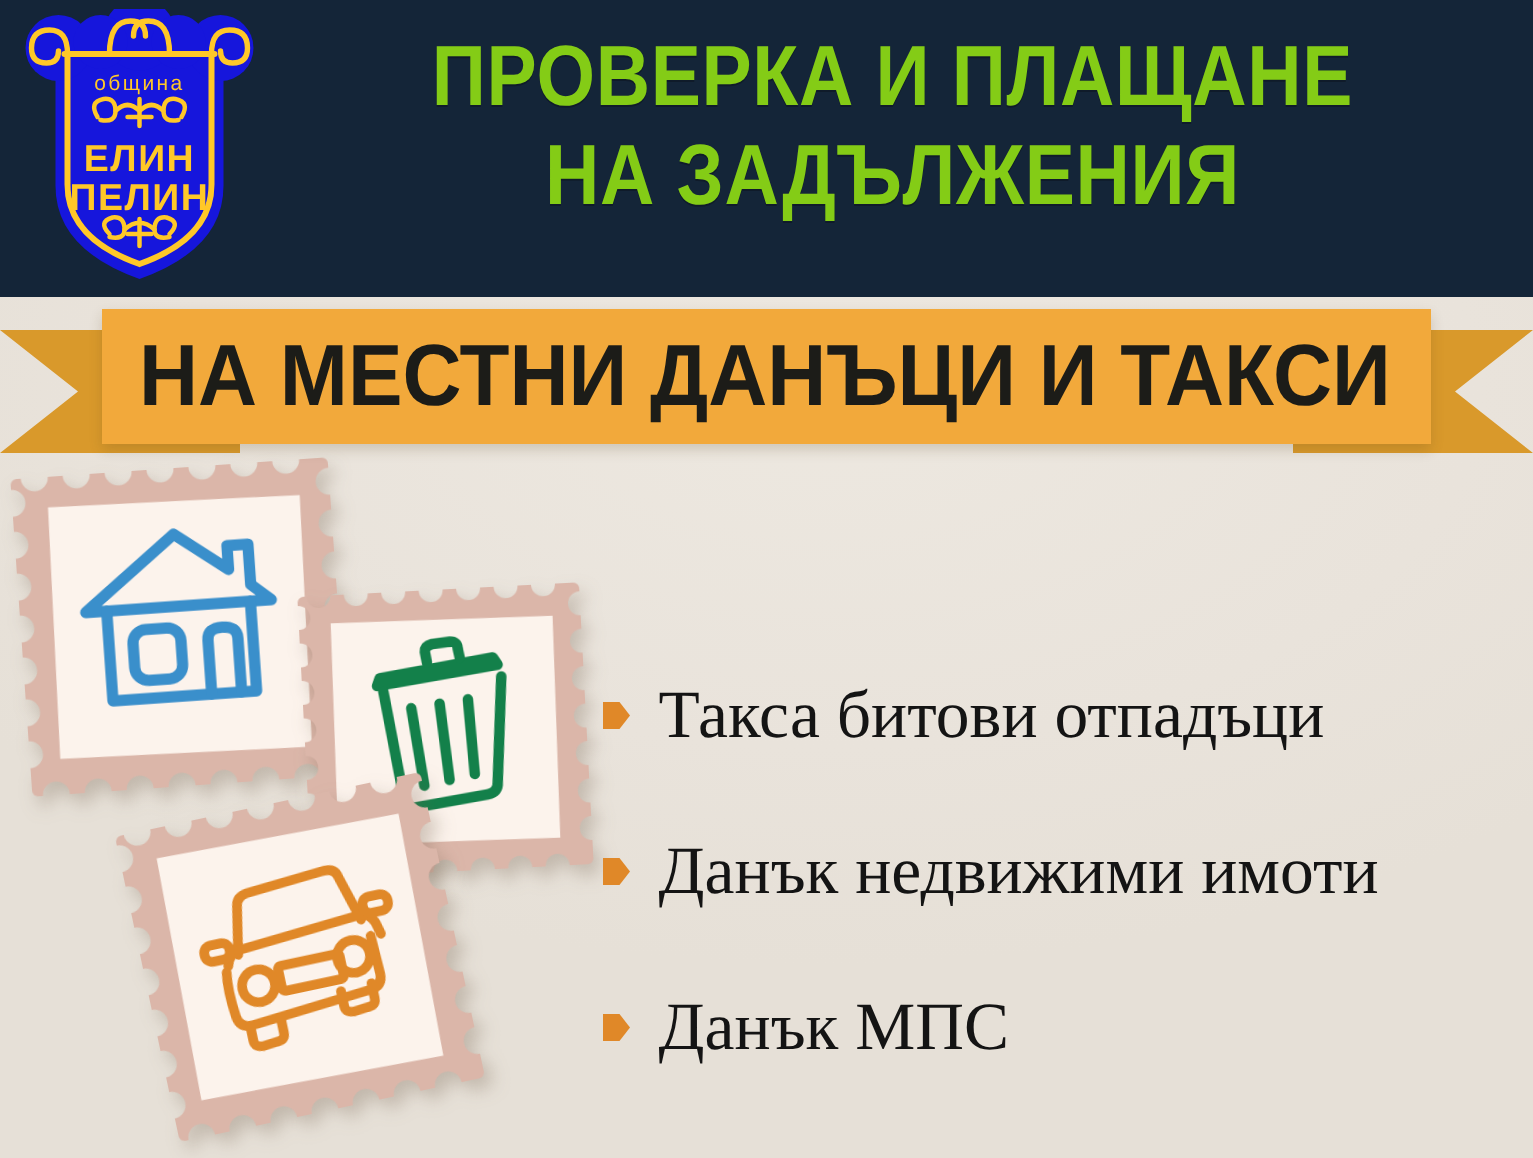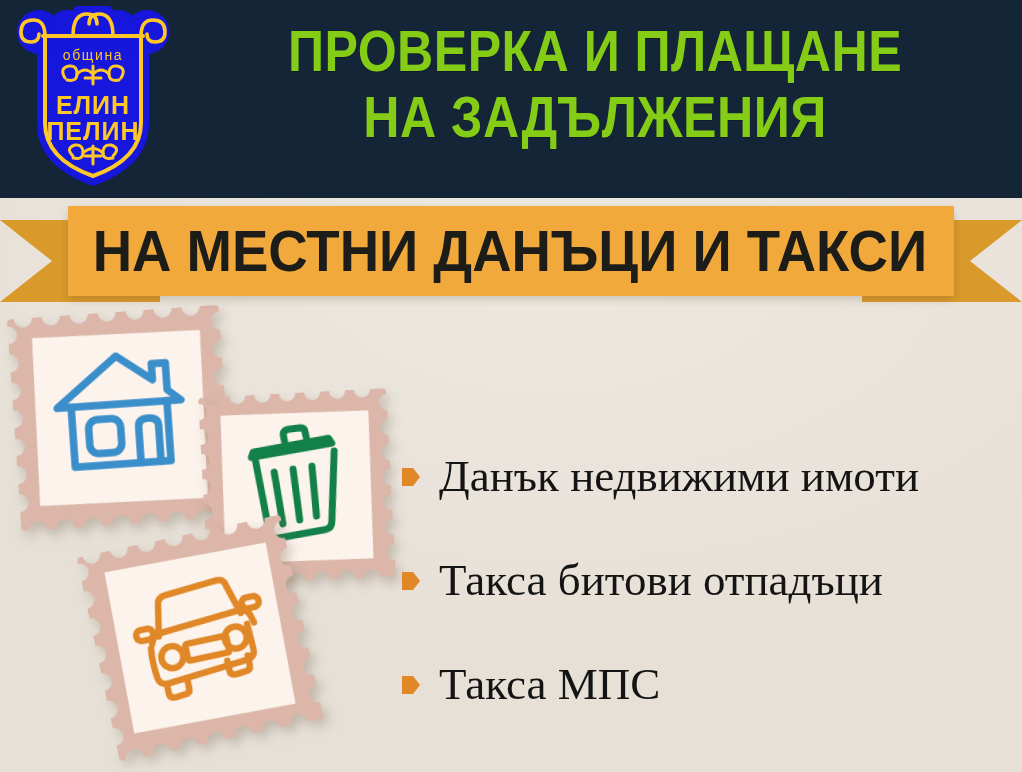--- a/index.html
+++ b/index.html
@@ -388,36 +388,36 @@
   </div>
 
   <div class="bullets">
 
     <div class="bullet-row">
       <span class="bullet-marker">
         <svg width="20" height="24" viewBox="0 0 20 24" xmlns="http://www.w3.org/2000/svg">
           <path d="M1 3 L12 3 L19 12 L12 21 L1 21 Z" fill="#E08828"></path>
         </svg>
       </span>
-      <span class="bullet-label">Данък недвижими имоти</span>
+      <span class="bullet-label">Такса битови отпадъци</span>
     </div>
 
     <div class="bullet-row">
       <span class="bullet-marker">
         <svg width="20" height="24" viewBox="0 0 20 24" xmlns="http://www.w3.org/2000/svg">
           <path d="M1 3 L12 3 L19 12 L12 21 L1 21 Z" fill="#E08828"></path>
         </svg>
       </span>
-      <span class="bullet-label">Такса битови отпадъци</span>
+      <span class="bullet-label">Данък недвижими имоти</span>
     </div>
 
     <div class="bullet-row">
       <span class="bullet-marker">
         <svg width="20" height="24" viewBox="0 0 20 24" xmlns="http://www.w3.org/2000/svg">
           <path d="M1 3 L12 3 L19 12 L12 21 L1 21 Z" fill="#E08828"></path>
         </svg>
       </span>
-      <span class="bullet-label">Такса МПС</span>
+      <span class="bullet-label">Данък МПС</span>
     </div>
 
   </div>
 
 </div>
 
 </body></html>

